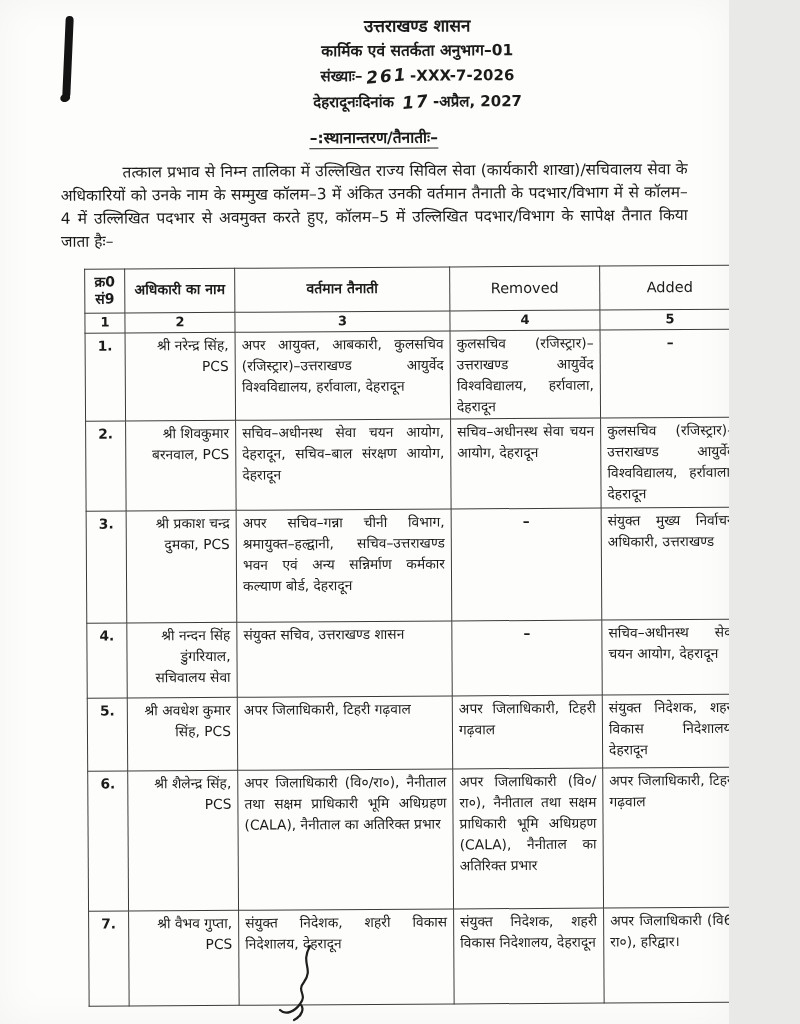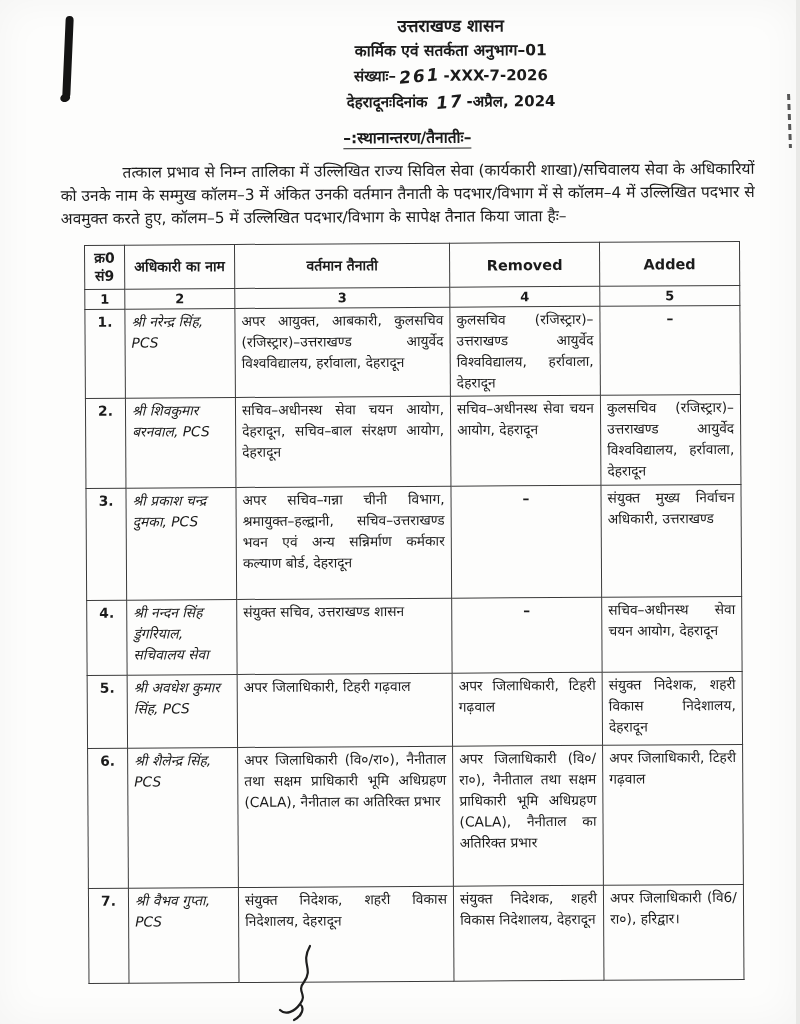--- a/index.html
+++ b/index.html
@@ -1,18 +1,18 @@
 <!DOCTYPE html>
 <html lang="hi"><head>
 <meta charset="utf-8">
 <style>
   html,body{margin:0;padding:0;background:#e9e9e7;}
   .sheet{
     position:relative;
-    width:796px;height:1024px;
+    width:729px;height:1024px;
     background:#fdfdfc;
     overflow:hidden;
     font-family:"DejaVu Sans",sans-serif;
     color:#1b1b1b;
     box-shadow:inset 0 0 40px rgba(0,0,0,0.04);
   }
   .content{
     position:absolute;inset:0;
     padding:14px 40px 0 62px;
     box-sizing:border-box;
@@ -56,28 +56,28 @@
     border:1.4px solid #3c3c3c;
     vertical-align:top;
     padding:2px 6px;
     box-sizing:border-box;
     overflow:hidden;
   }
   thead th{
     font-size:14px;font-weight:600;text-align:center;vertical-align:middle;
     height:44px;padding:2px 3px;line-height:1.25;
   }
-  thead th.en{ font-weight:700; font-size:14.5px; }
+  thead th.en{ font-weight:400; font-size:14.5px; }
   tr.numrow td{
     text-align:center;font-weight:700;font-size:13px;
     height:20px;padding:0 2px;line-height:18px;vertical-align:middle;
   }
   tbody td{ font-size:13.8px; line-height:1.52; }
   td.sno{ text-align:center; font-weight:700; }
-  td.name{ text-align:left;font-style:italic; }
+  td.name{ text-align:right; }
   td.just{ text-align:justify; }
   td.dash{ text-align:center; font-weight:600; }
   tbody tr:nth-child(1){height:85px;}
   tbody tr:nth-child(2){height:90px;}
   tbody tr:nth-child(3){height:112px;}
   tbody tr:nth-child(4){height:75px;}
   tbody tr:nth-child(5){height:73px;}
   tbody tr:nth-child(6){height:140px;}
   tbody tr:nth-child(7){height:95px;}
 
@@ -105,21 +105,21 @@
 
   <div class="ink-mark"></div>
   <div class="scan-streak"></div>
 
   <div class="content">
 
     <div class="hdr">
       <div class="org">उत्तराखण्ड शासन</div>
       <div class="dept">कार्मिक एवं सतर्कता अनुभाग–01</div>
       <div class="line"><span>संख्याः–</span><span class="handwritten">261</span><span>-XXX-7-2026</span></div>
-      <div class="line"><span>देहरादूनःदिनांक</span> <span class="handwritten">17</span><span>-अप्रैल, 2024</span></div>
+      <div class="line"><span>देहरादूनःदिनांक</span> <span class="handwritten">17</span><span>-अप्रैल, 2027</span></div>
     </div>
 
     <div class="subject">
       <span>–:स्थानान्तरण/तैनातीः–</span>
     </div>
 
     <p class="para">तत्काल प्रभाव से निम्न तालिका में उल्लिखित राज्य सिविल सेवा (कार्यकारी शाखा)/सचिवालय सेवा के अधिकारियों को उनके नाम के सम्मुख कॉलम–3 में अंकित उनकी वर्तमान तैनाती के पदभार/विभाग में से कॉलम–4 में उल्लिखित पदभार से अवमुक्त करते हुए, कॉलम–5 में उल्लिखित पदभार/विभाग के सापेक्ष तैनात किया जाता हैः–</p>
 
     <table>
       <colgroup>

